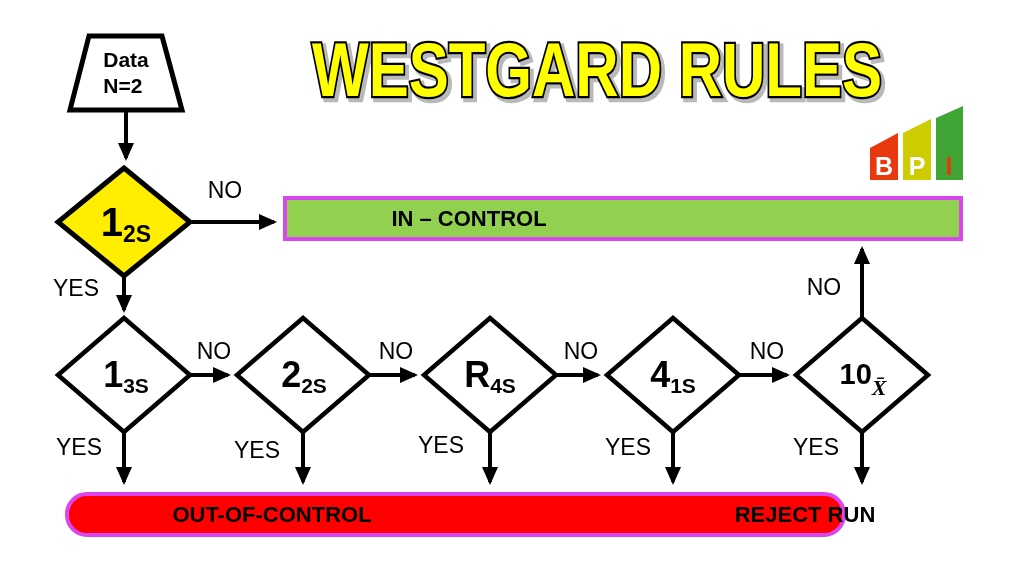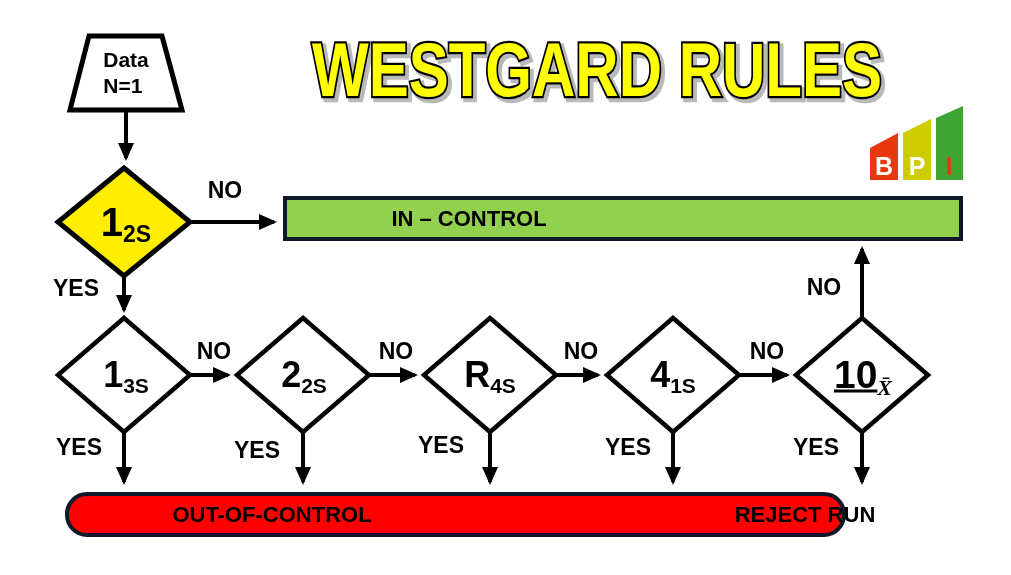--- a/index.html
+++ b/index.html
@@ -10,30 +10,30 @@
   .layer{position:absolute;left:0;top:0;}
   
   .dlabel{
     position:absolute;display:flex;align-items:center;justify-content:center;
     transform:translate(-50%,-50%);font-weight:bold;color:#000;white-space:nowrap;
   }
   .dlabel .main{font-size:36px;line-height:1;}
   .dlabel .sub{font-size:21px;line-height:1;position:relative;top:10px;margin-left:0;}
   .dlabel.big .main{font-size:40px;}
   .dlabel.big .sub{font-size:23px;top:12px;}
-  .dlabel.ten .main{font-size:39px;text-decoration:underline;}
+  .dlabel.ten .main{font-size:29px;}
   .dlabel .sub.xbar{font-family:"Liberation Serif",serif;font-style:italic;font-size:22px;top:13px;}
   
   .edge-label{
-    position:absolute;transform:translate(-50%,-50%);font-weight:bold;font-size:23px;
+    position:absolute;transform:translate(-50%,-50%);font-weight:normal;font-size:23px;
     letter-spacing:0px;white-space:nowrap;
   }
   
   .outcome{
-    position:absolute;box-sizing:border-box;border:4px solid #0f172a;padding-left:20px;
+    position:absolute;box-sizing:border-box;border:4px solid #d946ef;padding-left:20px;
   }
   .outcome.accept{left:283px;top:196px;width:680px;height:45px;background:#92D050;}
   .outcome.reject{left:65px;top:492px;width:781px;height:45px;background:#FF0000;border-radius:22px;}
   .box-label{
     position:absolute;top:50%;transform:translate(-50%,-50%);
     font-weight:bold;font-size:22px;white-space:nowrap;color:#000;
   }
   
   .start-label{
     position:absolute;left:126px;top:73px;transform:translate(-50%,-50%);
@@ -87,21 +87,21 @@
     <polygon points="124,168 190,222 124,276 58,222" fill="#FFEE00" stroke="#000" stroke-width="5"></polygon>
     <polygon points="124,318 190,375 124,432 58,375" fill="#ffffff" stroke="#000" stroke-width="4.5"></polygon>
     <polygon points="303,318 369,375 303,432 237,375" fill="#ffffff" stroke="#000" stroke-width="4.5"></polygon>
     <polygon points="490,318 556,375 490,432 424,375" fill="#ffffff" stroke="#000" stroke-width="4.5"></polygon>
     <polygon points="673,318 739,375 673,432 607,375" fill="#ffffff" stroke="#000" stroke-width="4.5"></polygon>
     <polygon points="862,318 928,375 862,432 796,375" fill="#ffffff" stroke="#000" stroke-width="4.5"></polygon>
   </svg>
 
   <div class="start-label">
     <div>Data</div>
-    <div>N=1</div>
+    <div>N=2</div>
   </div>
 
   <div class="dlabel big" style="left:126px;top:222px;">
     <span class="main">1</span>
       <span class="sub">2S</span>
   </div>
   <div class="dlabel" style="left:126px;top:375px;">
     <span class="main">1</span>
       <span class="sub">3S</span>
   </div>

